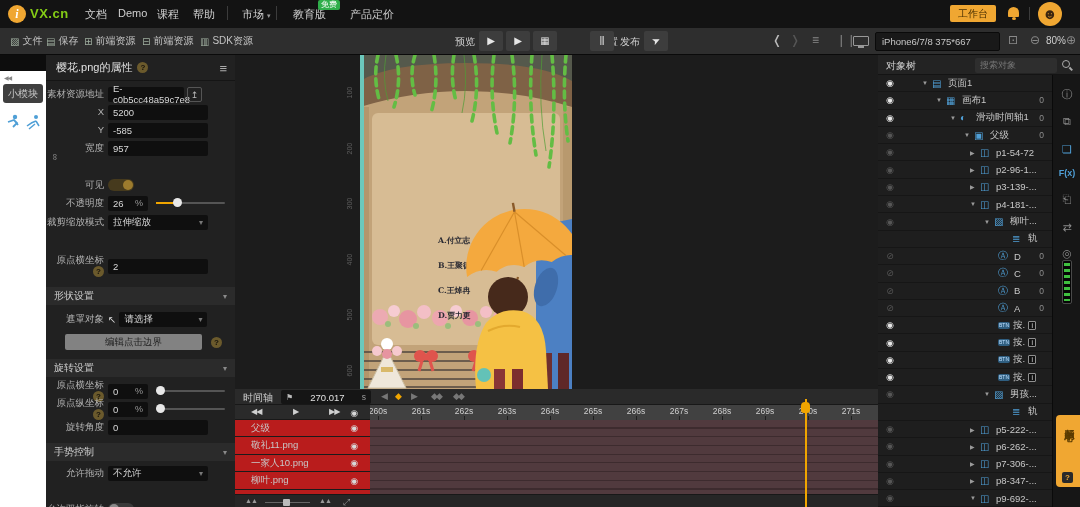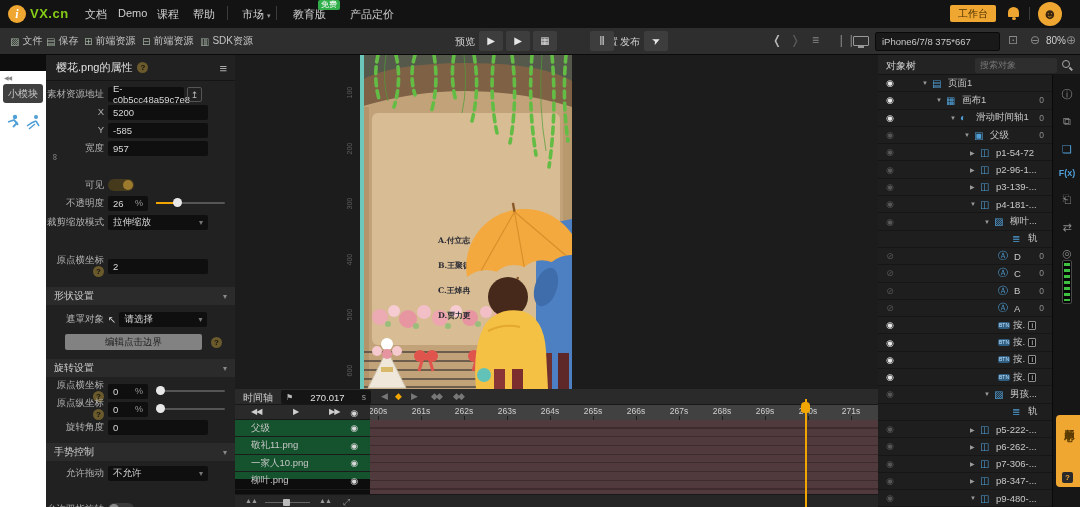--- a/index.html
+++ b/index.html
@@ -82,21 +82,21 @@
   
   #canvas-area { position:absolute; left:235px; top:55px; width:643px; height:334px; background:#1c1c1c; overflow:hidden; }
   .vruler-num { position:absolute; left:104px; width:20px; font-size:7px; color:#5f5f5f; transform:rotate(-90deg); }
   #phone { position:absolute; left:125px; top:0; width:212px; height:334px; overflow:hidden; background:#c2a379; }
   #quiz-question { position:absolute; left:17px; top:62px; width:180px; font-family:"DejaVu Serif","Liberation Serif",serif;
     font-size:7.4px; line-height:1.62; color:#2b2b33; font-weight:600; letter-spacing:.2px; }
   #quiz-options { position:absolute; left:78px; top:180px; font-family:"DejaVu Serif","Liberation Serif",serif;
     font-size:7.8px; color:#2b2b33; font-weight:600; }
   #quiz-options div { margin-bottom:14px; }
   
-  #timeline { position:absolute; left:235px; top:389px; width:643px; height:90px; background:#14532d; }
+  #timeline { position:absolute; left:235px; top:389px; width:643px; height:118px; background:#b91c1c; }
   #tl-header { position:absolute; left:0; top:0; width:643px; height:16px; background:#2a2a2a; border-bottom:1px solid #181818; }
   #tl-label { position:absolute; left:8px; top:2px; font-size:10px; color:#cfcfcf; }
   #tl-timebox { position:absolute; left:46px; top:1px; width:90px; height:14px; background:#151515;
     border-radius:2px; display:flex; align-items:center; padding:0 5px; gap:4px; }
   #tl-timebox .flag { color:#bbb; font-size:8px; }
   #tl-timebox .tval { color:#e0e0e0; font-size:9.5px; flex:1; text-align:center; }
   #tl-timebox .tunit { color:#999; font-size:8.5px; }
   .kf-ctrl { position:absolute; top:2px; font-size:9px; color:#777; }
   .kf-diamond { position:absolute; top:2px; font-size:9px; color:#f0a500; }
   #tl-transport { position:absolute; left:0; top:16px; width:135px; height:15px; background:#2a2a2a;
@@ -719,21 +719,21 @@
       <span class="indent" style="width: 74px;"></span>
       <span class="arrow">▶</span>
       <span class="tree-ico">◫</span>
       <span class="tree-label">p8-347-...</span>
     </div>
     <div class="tree-row">
       <span class="eye dim">◉</span>
       <span class="indent" style="width: 74px;"></span>
       <span class="arrow">▼</span>
       <span class="tree-ico">◫</span>
-      <span class="tree-label">p9-480-...</span>
+      <span class="tree-label">p9-692-...</span>
     </div>
   </div>
 
 <div id="right-strip">
   <span class="strip-ico" style="top:12px">ⓘ</span>
   <span class="strip-ico" style="top:40px">⧉</span>
   <span class="strip-ico blue" style="top:68px">❏</span>
   <span class="strip-ico blue" style="top:93px;font-size:9px;font-weight:bold">F(x)</span>
   <span class="strip-ico" style="top:118px">⎗</span>
   <span class="strip-ico" style="top:146px">⇄</span>

